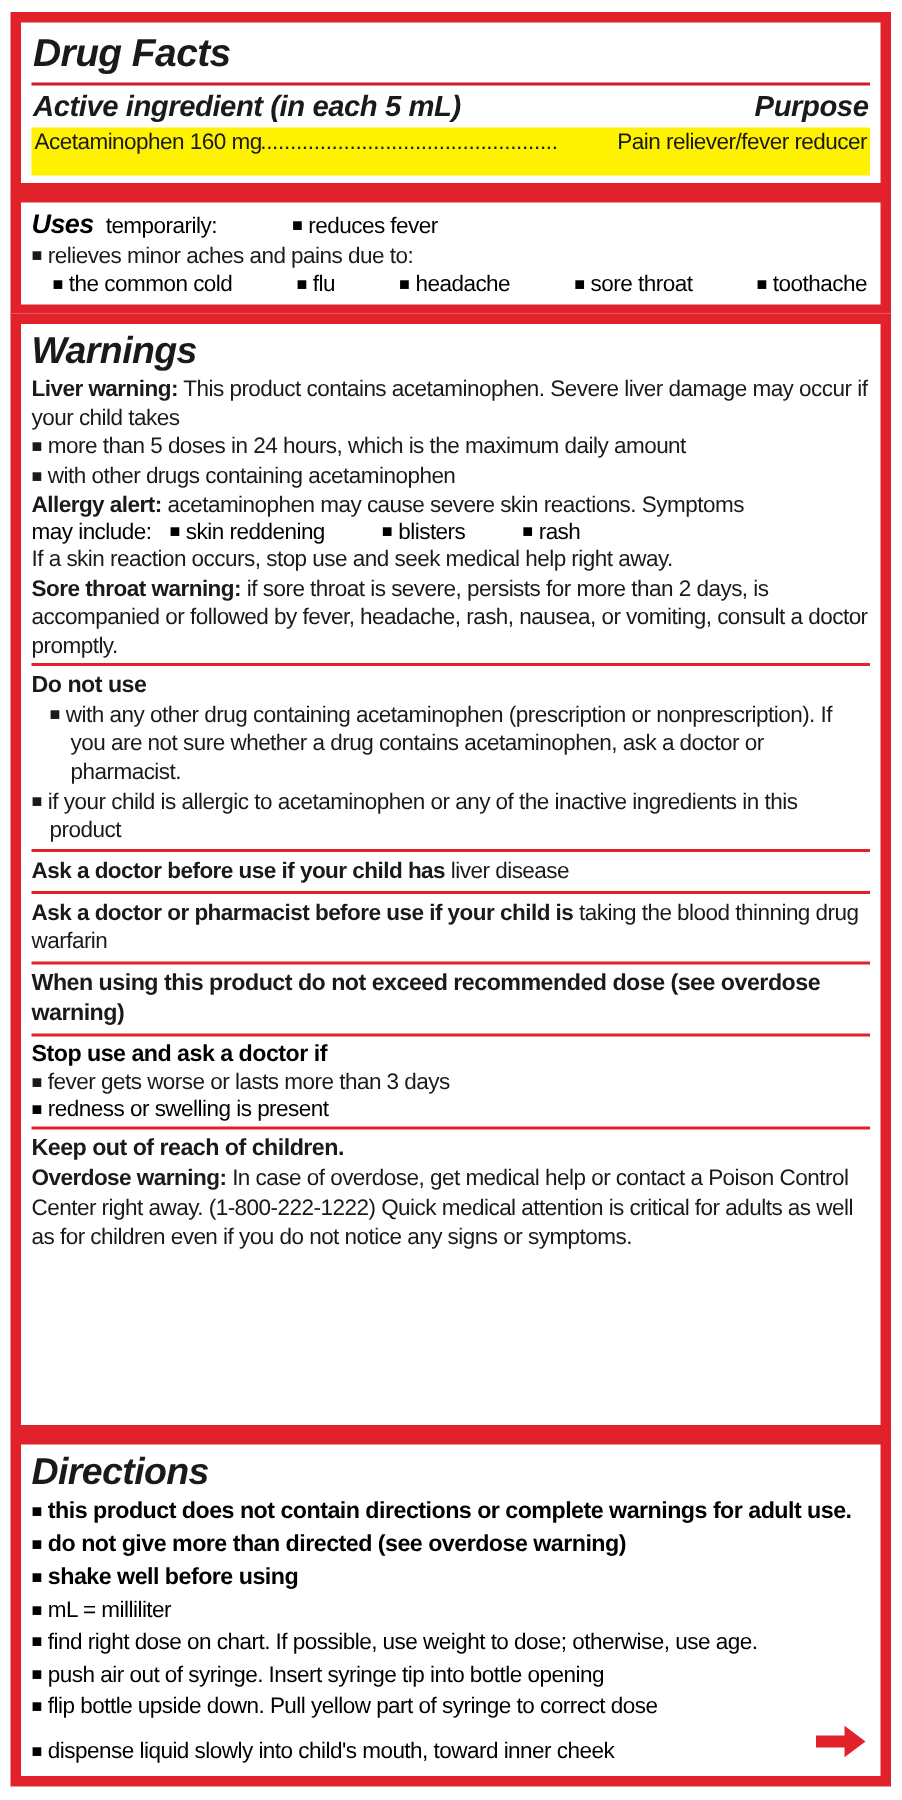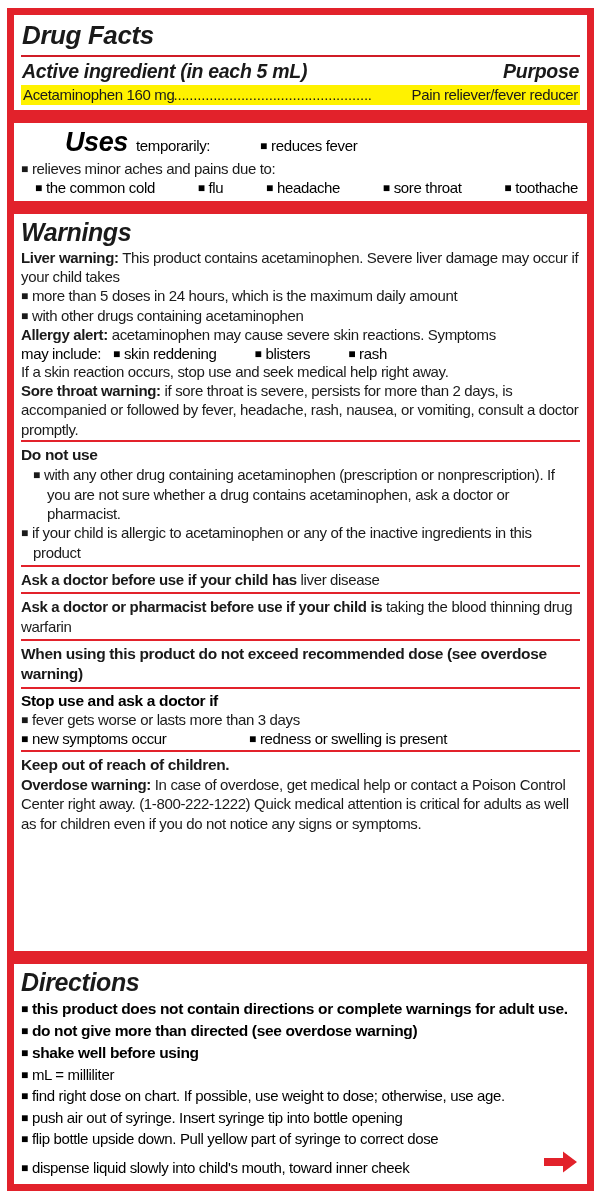--- a/index.html
+++ b/index.html
@@ -59,21 +59,21 @@
     padding: 1px 1px 2px 1px;
   }
 
   .highlight {
     background: #fff200;
     display: flex;
     justify-content: space-between;
     font-size: 15px;
     letter-spacing: -0.35px;
     color: #1a1a1a;
-    padding: 1px 2px 2px 2px;
+    padding: 1px 2px 14px 2px;
     white-space: nowrap;
     overflow: hidden;
   }
   .highlight .dots {
     flex: 1 1 auto;
     overflow: hidden;
     white-space: nowrap;
     letter-spacing: -0.2px;
     margin: 0 -1px;
   }
@@ -115,23 +115,22 @@
   
   .uses-row1 {
     display: flex;
     align-items: baseline;
     gap: 8px;
     padding-bottom: 1px;
   }
   .uses-word {
     font-style: italic;
     font-weight: bold;
-    font-size: 27px;
+    font-size: 18px;
     letter-spacing: -0.4px;
-    margin-left: 44px;
   }
   .uses-temp { font-size: 15px; letter-spacing: -0.35px; }
   .uses-gap { width: 34px; }
   .uses-list {
     display: flex;
     justify-content: space-between;
     padding: 1px 2px 0 14px;
     font-size: 15px;
     letter-spacing: -0.35px;
   }
@@ -258,21 +257,20 @@
     <div class="rule-thin"></div>
     <div class="w-sec sec-title">When using this product do not exceed recommended dose (see overdose warning)</div>
 
     <div class="rule-thin"></div>
     <div class="w-sec">
       <div class="stop-row1">
         <span class="a">Stop use and ask a doctor if</span>
       </div>
       <div class="txt bullet">fever gets worse or lasts more than 3 days</div>
       <div class="two-col">
-        <span class="c1 bullet-inline">new symptoms occur</span>
         <span class="bullet-inline">redness or swelling is present</span>
       </div>
     </div>
 
     <div class="rule-thin"></div>
     <div class="w-sec">
       <div class="sec-title">Keep out of reach of children.</div>
       <div class="txt">
         <span class="lbl">Overdose warning:</span>
         <span>In case of overdose, get medical help or contact a Poison Control Center right away. (1-800-222-1222) Quick medical attention is critical for adults as well as for children even if you do not notice any signs or symptoms.</span>

